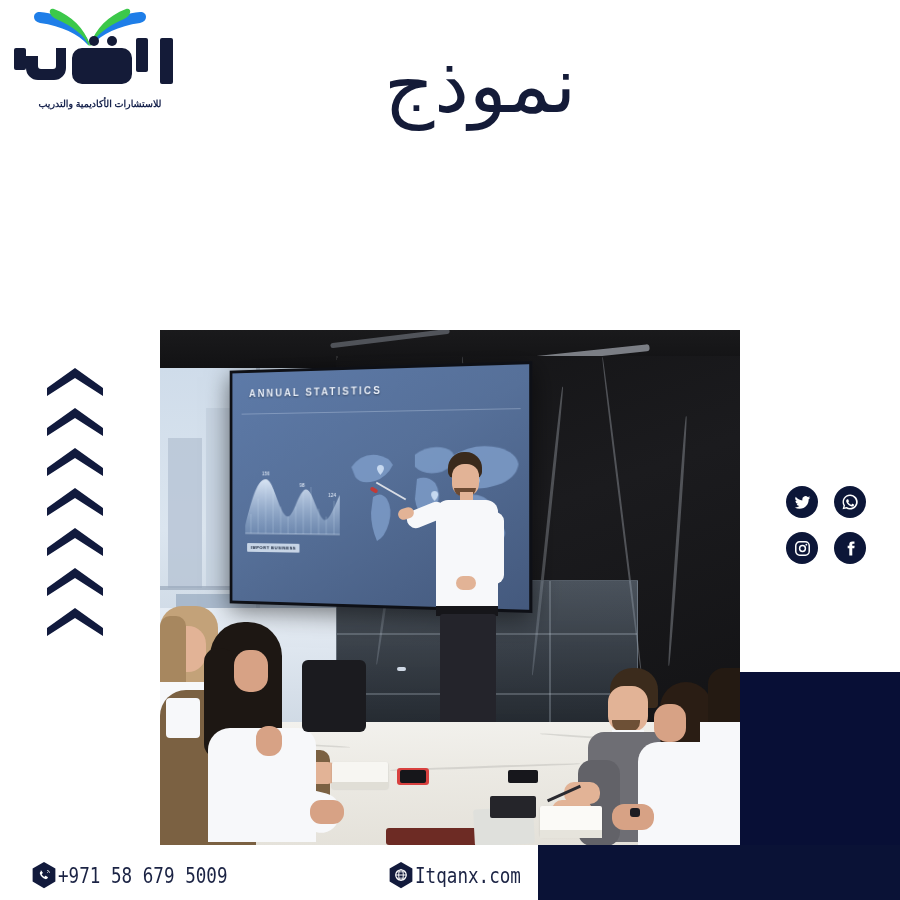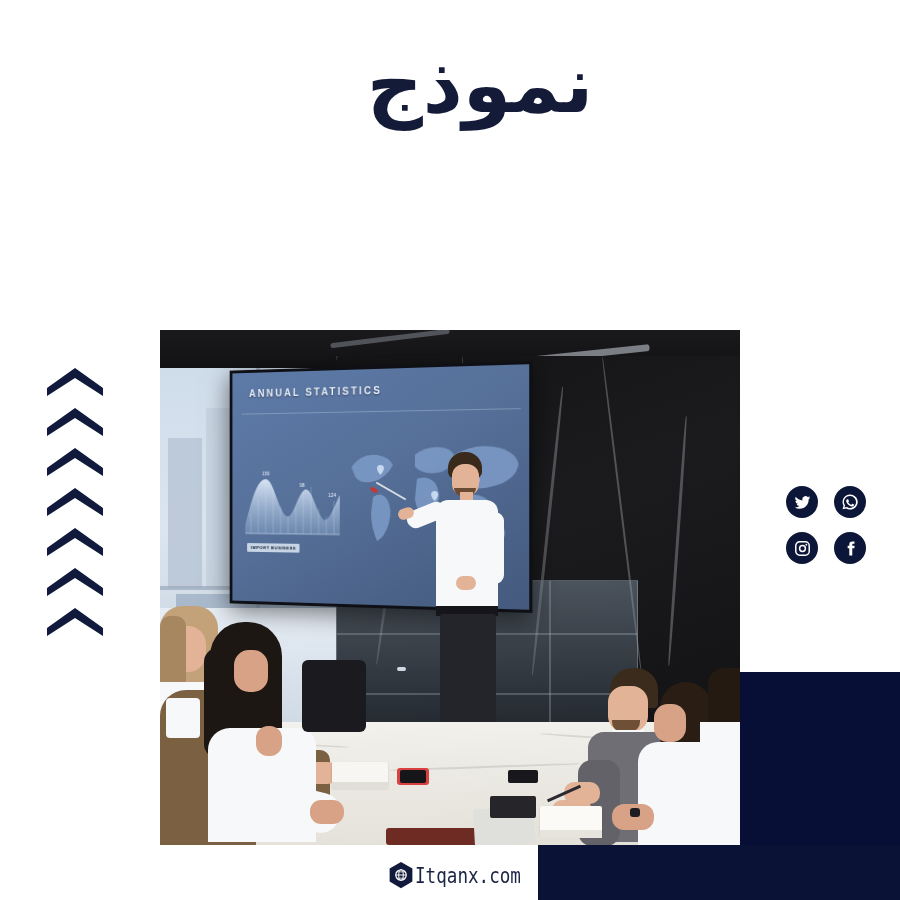--- a/index.html
+++ b/index.html
@@ -24,21 +24,21 @@
     text-align:center;direction:rtl;letter-spacing:.2px;
     white-space:nowrap;
   }
 
   
   .title-block{
     position:absolute;left:200px;top:46px;width:560px;height:240px;
     text-align:center;direction:rtl;
   }
   .title-line{
-    color:#141b38;font-weight:bold;line-height:1.0;
+    color:#141b38;font-weight:normal;line-height:1.0;
     letter-spacing:2px;
     font-family:"DejaVu Sans", sans-serif;
   }
   .title-line1{font-size:78px;}
   .title-line2{font-size:78px;margin-top:16px;}
   .title-lat{font-family:"Liberation Sans",sans-serif;letter-spacing:1px;}
 
   
   .chevrons{position:absolute;left:46px;top:366px;width:62px;height:280px;}
   .chev{position:absolute;left:0;width:58px;height:30px;}
@@ -144,20 +144,44 @@
     transform:scaleX(.80);transform-origin:left center;
   }
   .f-dark .f-text{color:#1b2344;}
   .f-light .f-text{color:#ffffff;}
 </style>
 </head>
 <body>
 
 <div class="stage">
 
+  <div class="logo">
+    <svg class="logo-wings" viewBox="0 0 140 40">
+      <path d="M70 38 C62 20 44 8 20 6 C16 6 14 8 14 11 C14 14 16 16 20 17 C42 20 58 28 68 39 Z" fill="#1e7ee8"></path>
+      <path d="M70 38 C78 20 96 8 120 6 C124 6 126 8 126 11 C126 14 124 16 120 17 C98 20 82 28 72 39 Z" fill="#1e7ee8"></path>
+      <path d="M70 39 C64 22 52 10 34 3 C31 2 29 4 30 7 C31 10 33 11 36 13 C54 21 64 29 69 40 Z" fill="#3cc84a"></path>
+      <path d="M70 39 C76 22 88 10 106 3 C109 2 111 4 110 7 C109 10 107 11 104 13 C86 21 76 29 71 40 Z" fill="#3cc84a"></path>
+    </svg>
+
+    <svg class="logo-word" viewBox="0 0 175 62">
+      <g fill="#141b38">
+
+        <rect x="152" y="4" width="13" height="46" rx="2"></rect>
+        <rect x="128" y="4" width="12" height="34" rx="2"></rect>
+        <path d="M74 14 h40 a10 10 0 0 1 10 10 v16 a10 10 0 0 1 -10 10 h-40 a10 10 0 0 1 -10 -10 v-16 a10 10 0 0 1 10 -10 z
+                 M78 24 h32 v16 h-32 z"></path>
+        <circle cx="86" cy="7" r="5"></circle>
+        <circle cx="104" cy="7" r="5"></circle>
+        <path d="M58 14 v20 a12 12 0 0 1 -12 12 h-16 a12 12 0 0 1 -12 -12 v-12 h12 v10 a3 3 0 0 0 3 3 h12 a3 3 0 0 0 3 -3 v-18 z"></path>
+        <rect x="6" y="14" width="12" height="22" rx="2"></rect>
+      </g>
+    </svg>
+
+    <div class="logo-tagline">للاستشارات الأكاديمية والتدريب</div>
+  </div>
 
   <div class="title-block">
     <div class="title-line title-line1">نموذج</div>
   </div>
 
   <div class="chevrons">
     <svg class="chev" style="top:0px" viewBox="0 0 58 30">
         <path d="M29 2 L57 22 L57 30 L29 12 L1 30 L1 22 Z" fill="#111a3d"></path>
       </svg>
     <svg class="chev" style="top:40px" viewBox="0 0 58 30">
@@ -384,20 +408,30 @@
     </div>
 
     <div class="p" style="left:380px;top:476px;width:62px;height:30px;background:#fbfaf7;border-radius:2px;box-shadow:0 1px 2px rgba(0,0,0,.15);"></div>
     <div class="p" style="left:380px;top:500px;width:62px;height:8px;background:#e6e4dc;"></div>
     <div class="p" style="left:386px;top:462px;width:36px;height:3px;background:#2a2a30;transform:rotate(-24deg);"></div>
     <div class="p" style="left:348px;top:440px;width:30px;height:13px;background:#17171c;border-radius:2px;"></div>
   </div>
 
   <div class="footer-band"></div>
 
+  <div class="f-item f-dark" style="left:30px;top:855px;">
+    <span class="hexi">
+      <svg width="28" height="28" viewBox="0 0 32 32">
+        <path d="M16 1 L29 8.5 V23.5 L16 31 L3 23.5 V8.5 Z" fill="#121a3c"></path>
+        <path fill="#fff" d="M12.2 11.2c.3-.3.8-.3 1 .1l1.3 1.9c.2.3.2.6-.1.9l-.8.8c-.2.2-.2.4-.1.6.4.9 1.6 2.1 2.5 2.5.2.1.4.1.6-.1l.8-.8c.3-.3.6-.3.9-.1l1.9 1.3c.4.2.4.7.1 1l-1 1c-.5.5-1.2.6-1.9.4-2.6-.8-5.3-3.5-6.1-6.1-.2-.7-.1-1.4.4-1.9l.5-.5z"></path>
+        <path fill="#fff" d="M19.6 10.2c1.6.3 2.9 1.6 3.2 3.2h-.9c-.3-1.2-1.2-2-2.3-2.3v-.9zm0 2c.6.2 1.1.7 1.2 1.2h-.9c-.1-.2-.2-.3-.4-.4v-.8z"></path>
+      </svg>
+    </span>
+    <span class="f-text">+971 58 679 5009</span>
+  </div>
 
   <div class="f-item f-dark" style="left:387px;top:855px;">
     <span class="hexi">
       <svg width="28" height="28" viewBox="0 0 32 32">
         <path d="M16 1 L29 8.5 V23.5 L16 31 L3 23.5 V8.5 Z" fill="#121a3c"></path>
         <circle cx="16" cy="16" r="6" fill="none" stroke="#fff" stroke-width="1.4"></circle>
         <ellipse cx="16" cy="16" rx="2.6" ry="6" fill="none" stroke="#fff" stroke-width="1.1"></ellipse>
         <line x1="10" y1="16" x2="22" y2="16" stroke="#fff" stroke-width="1.1"></line>
         <line x1="11.2" y1="12.4" x2="20.8" y2="12.4" stroke="#fff" stroke-width=".9"></line>
         <line x1="11.2" y1="19.6" x2="20.8" y2="19.6" stroke="#fff" stroke-width=".9"></line>

